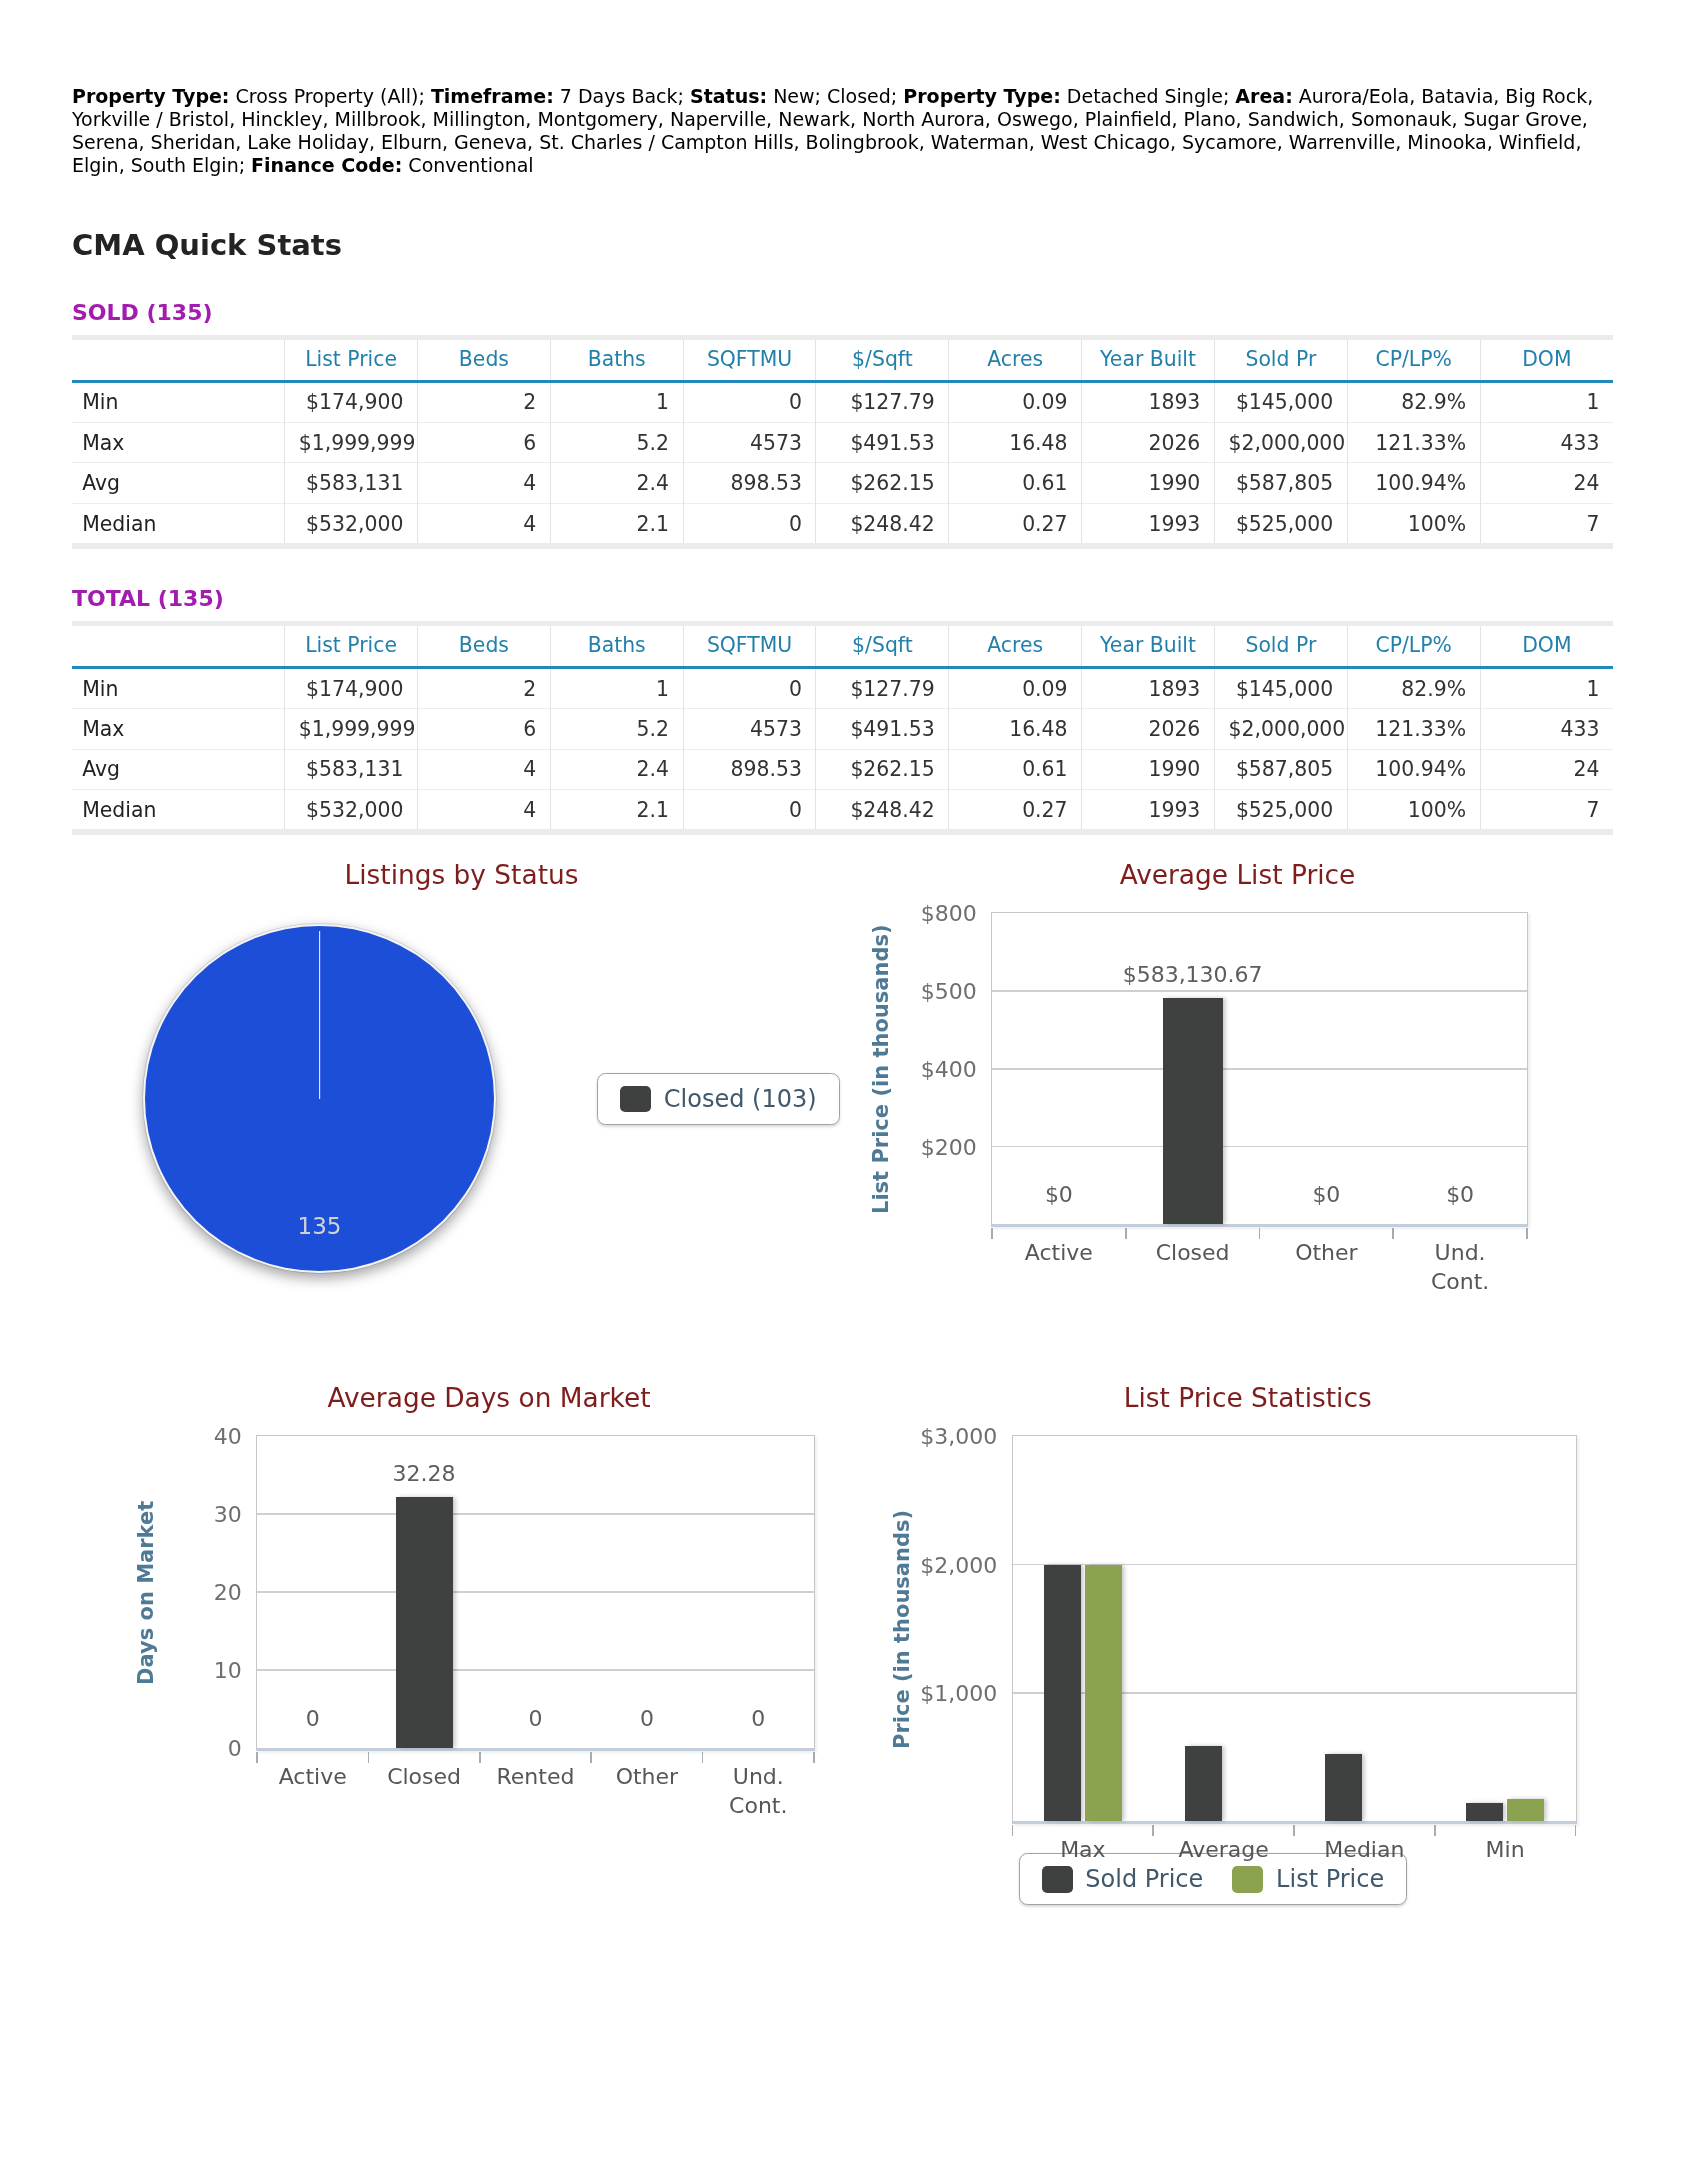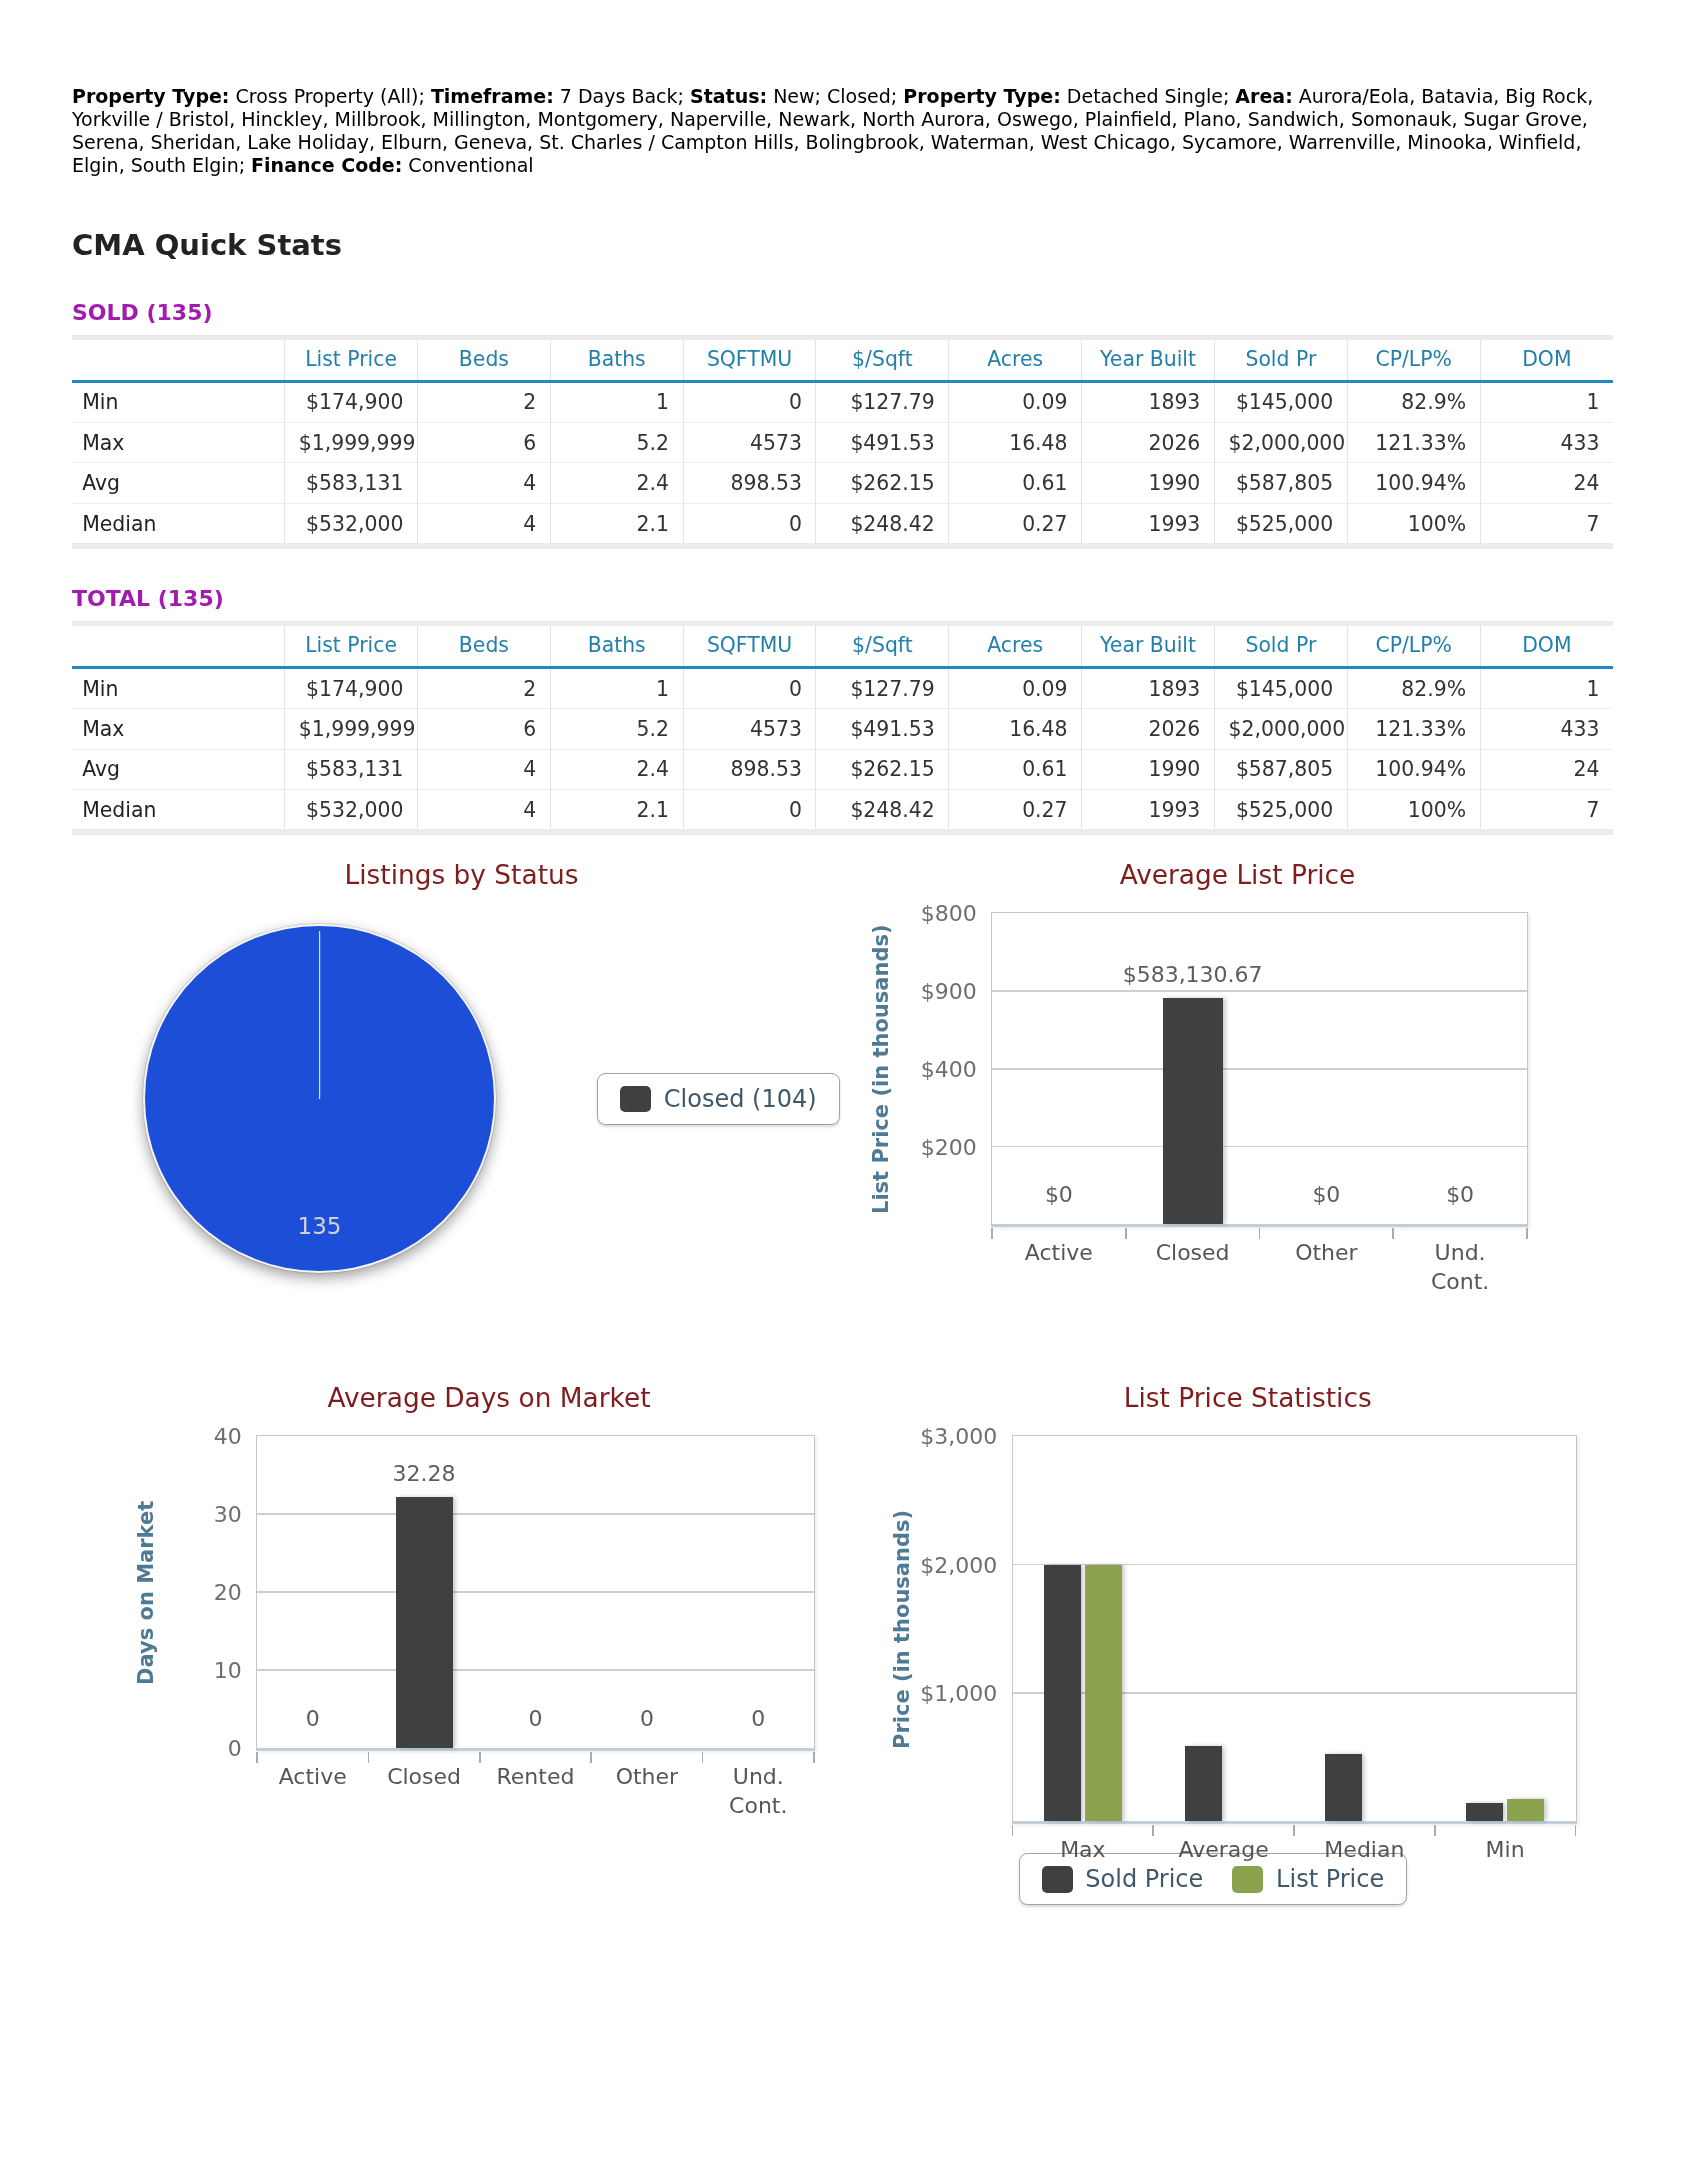--- a/index.html
+++ b/index.html
@@ -269,34 +269,34 @@
     <div class="chart pie-chart">
       <div class="chart-title">Listings by Status</div>
       <div class="pie-body">
         <div class="pie">
           <div class="pie-line"></div>
           <div class="pie-value">135</div>
         </div>
         <div class="legend">
           <span class="entry">
             <span class="swatch" style="background:#3f4040"></span>
-            <span class="legend-label">Closed (104)</span>
+            <span class="legend-label">Closed (103)</span>
           </span>
         </div>
       </div>
     </div>
 
     <div class="chart alp">
       <div class="chart-title">Average List Price</div>
       <div class="chart-body">
         <div class="y-axis-title">List Price (in thousands)</div>
         <div class="plot">
             <span class="y-tick" style="top: 0%; text-align: center;">$800</span>
             <div class="gridline" style="top: calc(25% - 0.9px);"></div>
-            <span class="y-tick" style="top: 25%;">$900</span>
+            <span class="y-tick" style="top: 25%;">$500</span>
             <div class="gridline" style="top: calc(50% - 0.9px);"></div>
             <span class="y-tick" style="top: 50%;">$400</span>
             <div class="gridline" style="top: calc(75% - 0.9px);"></div>
             <span class="y-tick" style="top: 75%;">$200</span>
             <div class="x-tick" style="left: calc(0% - 0.9px);"></div>
             <div class="x-tick" style="left: calc(25% - 0.9px);"></div>
             <div class="x-tick" style="left: calc(50% - 0.9px);"></div>
             <div class="x-tick" style="left: calc(75% - 0.9px);"></div>
             <div class="x-tick" style="left: calc(100% - 0.9px);"></div>
             <span class="x-label" style="left: 0%; width: 25%;">Active</span>

